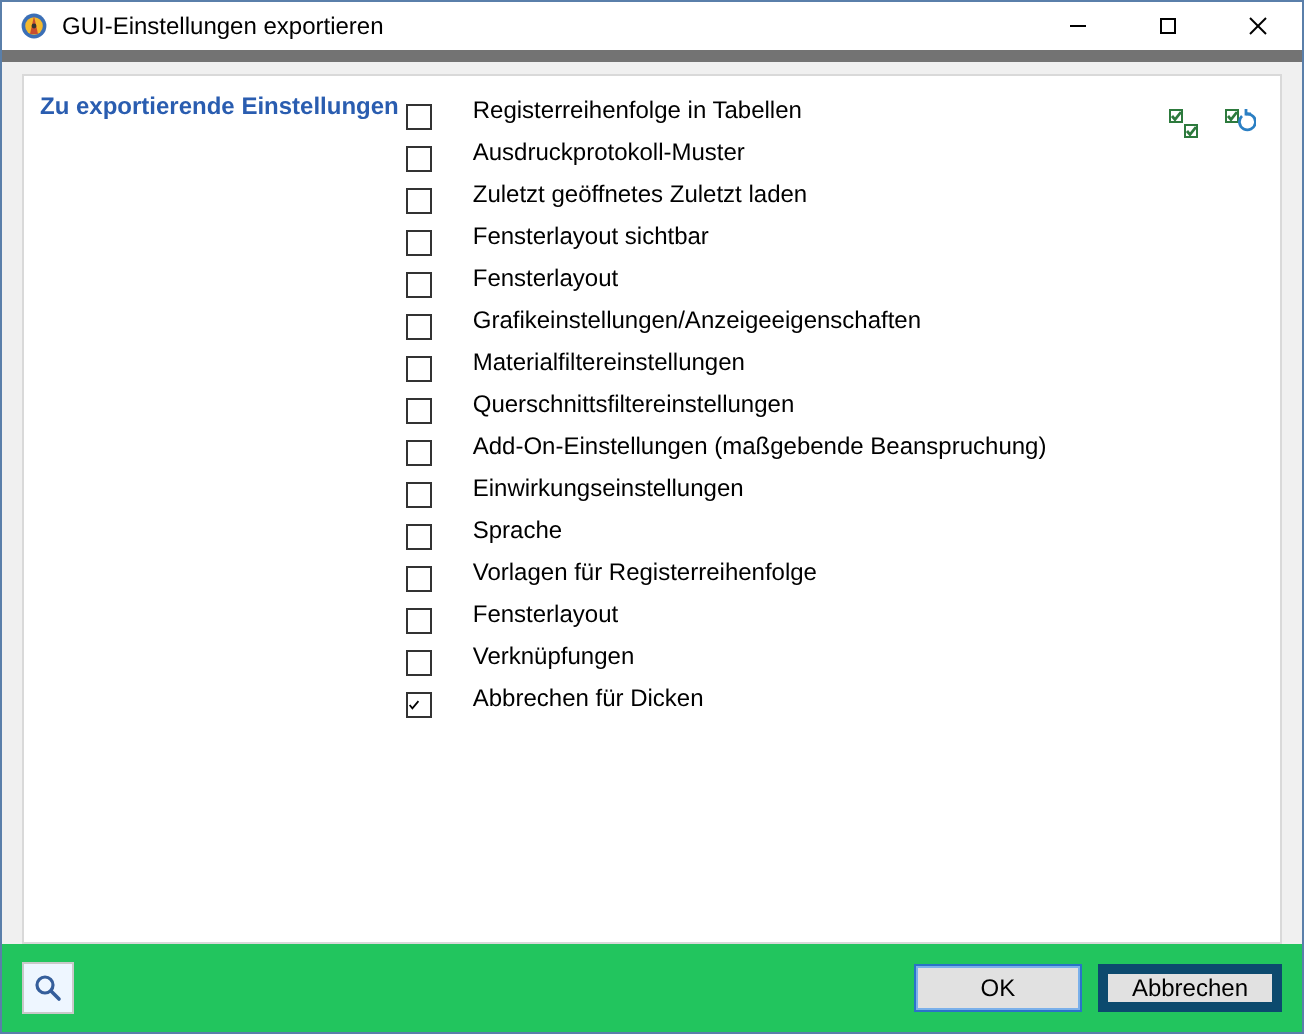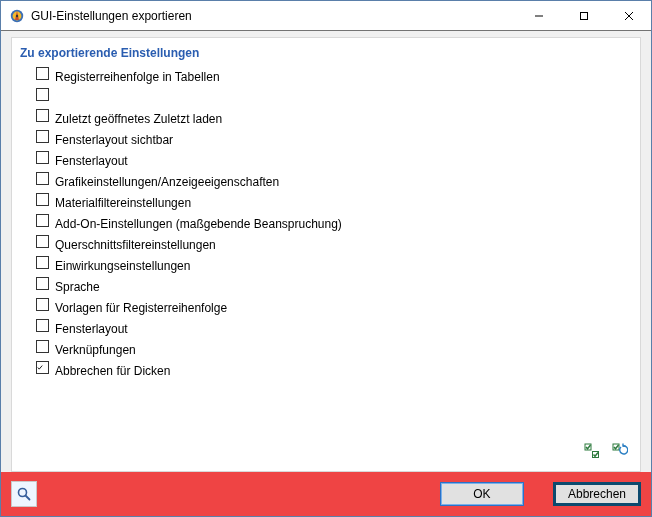--- a/index.html
+++ b/index.html
@@ -21,21 +21,21 @@
     display: flex;
     flex-direction: column;
     background: #f0f0f0;
   }
   
   .titlebar {
     height: 30px;
     background: #ffffff;
     display: flex;
     align-items: center;
-    border-bottom: 1px solid #737373;
+    border-bottom: 6px solid #737373;
     box-sizing: border-box;
   }
   .titlebar .app-icon {
     width: 16px;
     height: 16px;
     margin: 0 6px 0 8px;
     flex: 0 0 auto;
   }
   .titlebar .title-text {
     flex: 1 1 auto;
@@ -63,40 +63,39 @@
     padding: 6px 10px 0 10px;
     box-sizing: border-box;
   }
   .panel {
     flex: 1 1 auto;
     border: 1px solid #d9d9d9;
     background: #ffffff;
     box-sizing: border-box;
     padding: 6px 8px 8px 8px;
     display: flex;
-    flex-direction: column;
     position: relative;
   }
   .section-title {
     color: #2a5db0;
     font-weight: 600;
     font-size: 12px;
     margin: 2px 0 6px 0;
   }
   .chk-list {
     flex: 1 1 auto;
     overflow: hidden;
   }
   .chk-row {
     display: flex;
-    align-items: flex-start;
+    align-items: flex-end;
     height: 20px;
     line-height: 20px;
-    gap: 6px;
-    margin: 1px 16px;
+    gap: 20px;
+    margin: 1px 4px;
   }
   .chk-box {
     width: 13px;
     height: 13px;
     border: 1px solid #333;
     box-sizing: border-box;
     background: #fff;
     flex: 0 0 auto;
     display: flex;
     align-items: center;
@@ -126,41 +125,40 @@
     height: 22px;
     border: 1px solid transparent;
     display: flex;
     align-items: center;
     justify-content: center;
     background: #fff;
   }
   
   .button-bar {
     height: 44px;
-    background: #ef4444;
+    background: #22c55e;
     display: flex;
     align-items: center;
     padding: 0 10px;
     box-sizing: border-box;
-    gap: 21px;
   }
   .help-btn {
     width: 24px;
     height: 24px;
     border: 1px solid #c9c9c9;
     background: #eef6ff;
     display: flex;
     align-items: center;
     justify-content: center;
   }
   .spacer { flex: 1 1 auto; }
   .std-btn {
     min-width: 84px;
     height: 24px;
-    border: 3px solid #0c4a6e;
+    border: 5px solid #0c4a6e;
     background: #e1e1e1;
     font-size: 12px;
     display: inline-flex;
     align-items: center;
     justify-content: center;
     margin-left: 8px;
     padding: 0 12px;
     box-sizing: border-box;
   }
   .std-btn.primary {
@@ -207,20 +205,21 @@
   <div class="body">
     <div class="panel">
       <div class="section-title">Zu exportierende Einstellungen</div>
       <div class="chk-list" id="chk-list">
           <div class="chk-row">
             <span class="chk-box"></span>
             <span class="chk-label">Registerreihenfolge in Tabellen</span>
           </div>
           <div class="chk-row">
             <span class="chk-box"></span>
+            <span class="chk-label">Ausdruckprotokoll-Muster</span>
           </div>
           <div class="chk-row">
             <span class="chk-box"></span>
             <span class="chk-label">Zuletzt geöffnetes Zuletzt laden</span>
           </div>
           <div class="chk-row">
             <span class="chk-box"></span>
             <span class="chk-label">Fensterlayout sichtbar</span>
           </div>
           <div class="chk-row">
@@ -230,25 +229,25 @@
           <div class="chk-row">
             <span class="chk-box"></span>
             <span class="chk-label">Grafikeinstellungen/Anzeigeeigenschaften</span>
           </div>
           <div class="chk-row">
             <span class="chk-box"></span>
             <span class="chk-label">Materialfiltereinstellungen</span>
           </div>
           <div class="chk-row">
             <span class="chk-box"></span>
+            <span class="chk-label">Querschnittsfiltereinstellungen</span>
+          </div>
+          <div class="chk-row">
+            <span class="chk-box"></span>
             <span class="chk-label">Add-On-Einstellungen (maßgebende Beanspruchung)</span>
-          </div>
-          <div class="chk-row">
-            <span class="chk-box"></span>
-            <span class="chk-label">Querschnittsfiltereinstellungen</span>
           </div>
           <div class="chk-row">
             <span class="chk-box"></span>
             <span class="chk-label">Einwirkungseinstellungen</span>
           </div>
           <div class="chk-row">
             <span class="chk-box"></span>
             <span class="chk-label">Sprache</span>
           </div>
           <div class="chk-row">

